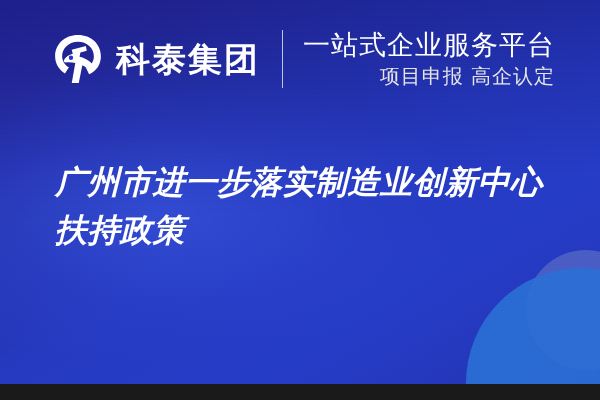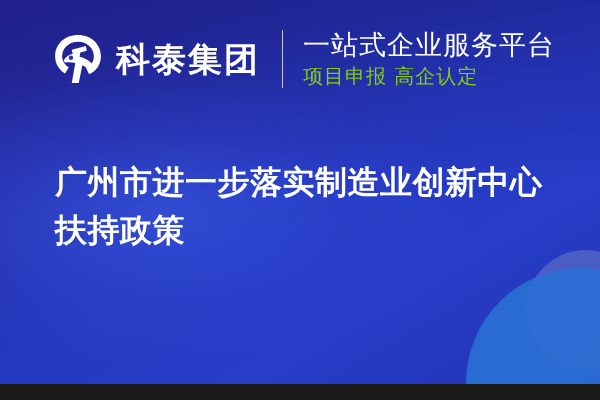--- a/index.html
+++ b/index.html
@@ -126,51 +126,53 @@
     height: 58px;
     margin: 0 20px 0 22px;
     background: rgba(255,255,255,0.72);
     flex: 0 0 1px;
   }
   .tagline-block {
     display: flex;
     flex-direction: column;
     justify-content: center;
     white-space: nowrap;
+    align-items: flex-end;
   }
   .tagline-main {
     color: #ffffff;
     font-size: 27px;
     font-weight: 300;
     letter-spacing: 1px;
     line-height: 1.18;
     font-family: "DejaVu Sans", "Liberation Sans", sans-serif;
   }
   .tagline-sub {
-    color: #84cc16;
+    color: #e5e5e5;
     font-size: 20px;
     font-weight: 400;
     letter-spacing: 1px;
     line-height: 1.3;
     margin-top: 2px;
     font-family: "DejaVu Serif", "Liberation Serif", serif;
   }
 
   
   .headline {
     position: absolute;
     left: 55px;
     top: 158px;
     width: 505px;
     color: #ffffff;
     font-size: 32px;
     font-weight: 700;
     line-height: 48px;
     letter-spacing: 0.5px;
     font-family: "DejaVu Sans", "Liberation Sans", sans-serif;
+    font-style: italic;
   }
 </style>
 </head>
 <body>
 
 <div id="banner">
 
   <div class="bg-base"></div>
   <div class="bg-glow"></div>
   <div class="bg-topshade"></div>

